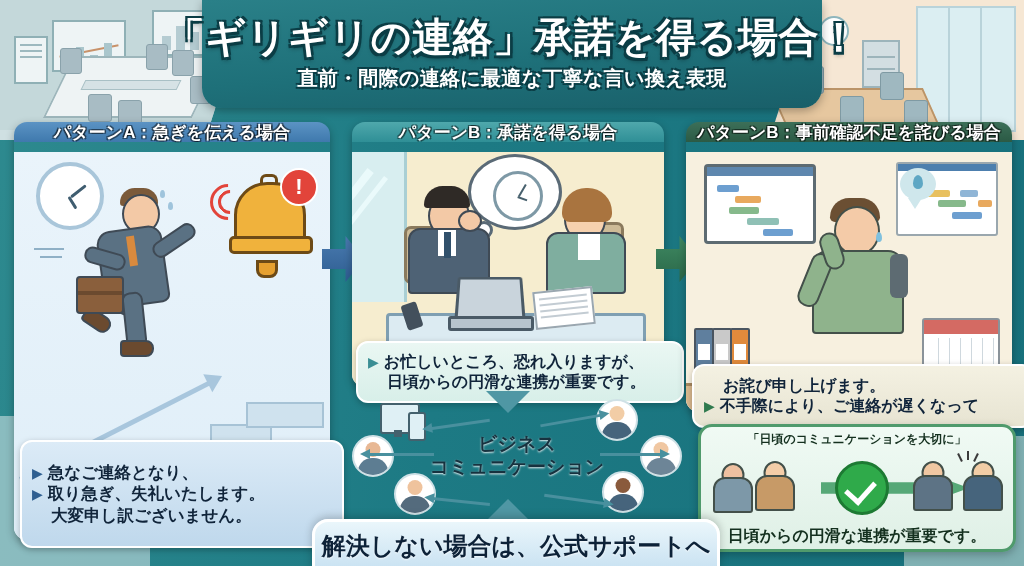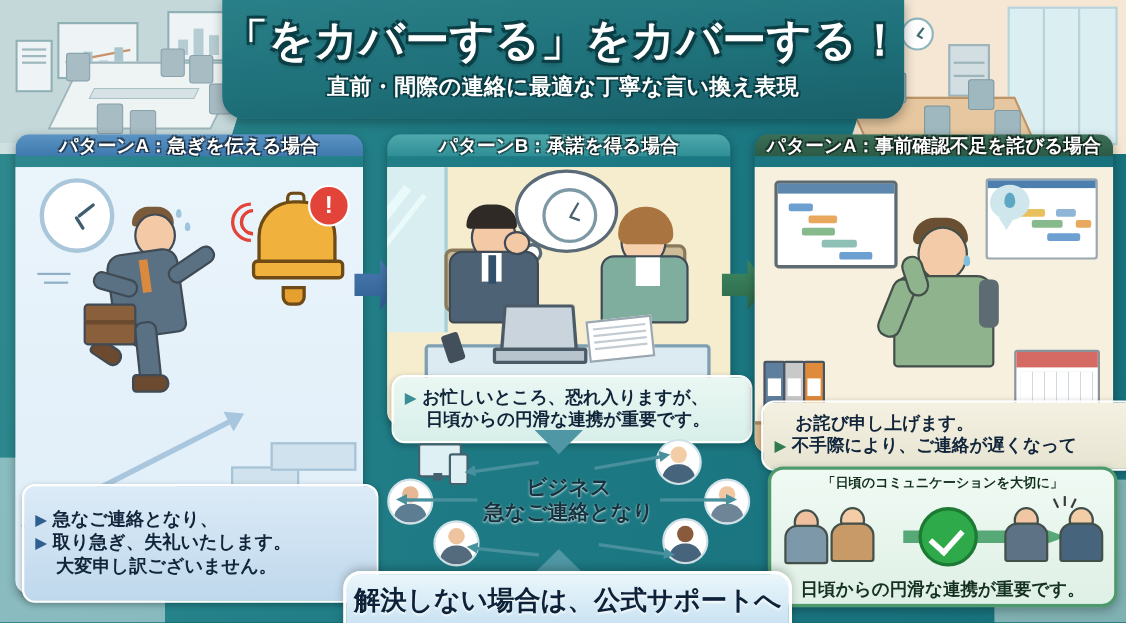--- a/index.html
+++ b/index.html
@@ -347,21 +347,21 @@
     <div class="tbl-r"></div>
     <div class="chr" style="right:200px;top:66px;width:22px;height:26px"></div>
     <div class="chr" style="right:160px;top:96px;width:22px;height:26px"></div>
     <div class="chr" style="right:120px;top:72px;width:22px;height:26px"></div>
     <div class="chr" style="right:96px;top:100px;width:22px;height:26px"></div>
   </div>
   <div class="bg-leftlow"></div>
   <div class="bg-rightlow"></div>
 
   <div class="title-wrap">
-    <div class="title-main">「をカバーする」をカバーする！</div>
+    <div class="title-main">「ギリギリの連絡」承諾を得る場合！</div>
     <div class="title-sub">直前・間際の連絡に最適な丁寧な言い換え表現</div>
   </div>
 
   <div class="panel" id="panelA">
     <div class="phead">
       <span>パターンA：急ぎを伝える場合</span>
     </div>
     <div class="pbody">
       <div class="artA">
         <div class="stairs">
@@ -479,21 +479,21 @@
     <div class="txt">
       <div><span class="bullet">▶</span><span>お忙しいところ、恐れ入りますが、</span></div>
       <div style="padding-left:19px"><span>日頃からの円滑な連携が重要です。</span></div>
     </div>
   </div>
 
   <div class="conn" id="connBC"></div>
 
   <div class="panel" id="panelC">
     <div class="phead">
-      <span>パターンA：事前確認不足を詫びる場合</span>
+      <span>パターンB：事前確認不足を詫びる場合</span>
     </div>
     <div class="pbody">
       <div class="artC">
         <div class="gantt" style="left:18px;top:12px;width:106px;height:74px">
           <div class="hd"></div>
           <div class="gbar" style="left:10px;top:18px;width:22px;background:#6d9fd0"></div>
           <div class="gbar" style="left:28px;top:29px;width:26px;background:#e8a95e"></div>
           <div class="gbar" style="left:22px;top:40px;width:30px;background:#86b98b"></div>
           <div class="gbar" style="left:40px;top:51px;width:32px;background:#8fc0b5"></div>
           <div class="gbar" style="left:56px;top:62px;width:30px;background:#6d9fd0"></div>
@@ -590,21 +590,21 @@
 
     <div class="narw l" style="left:16px;top:58px;width:66px"></div>
     <div class="narw l" style="left:78px;top:28px;width:60px;transform:rotate(-8deg)"></div>
     <div class="narw r" style="right:80px;top:24px;width:62px;transform:rotate(-10deg)"></div>
     <div class="narw r" style="right:20px;top:58px;width:62px"></div>
     <div class="narw r" style="right:76px;bottom:14px;width:62px;transform:rotate(8deg)"></div>
     <div class="narw l" style="left:80px;bottom:12px;width:58px;transform:rotate(6deg)"></div>
 
     <div class="lbl">
       <div>ビジネス</div>
-      <div>急なご連絡となり</div>
+      <div>コミュニケーション</div>
     </div>
   </div>
 
   <div id="subC">
     <div class="sub-h">「日頃のコミュニケーションを大切に」</div>
     <div class="sub-art">
       <div class="sav" style="left:10px;top:8px">
         <div class="sh" style="background:#eec0a0"></div>
           <div class="sb" style="background:#7d98a8"></div>
       </div>

